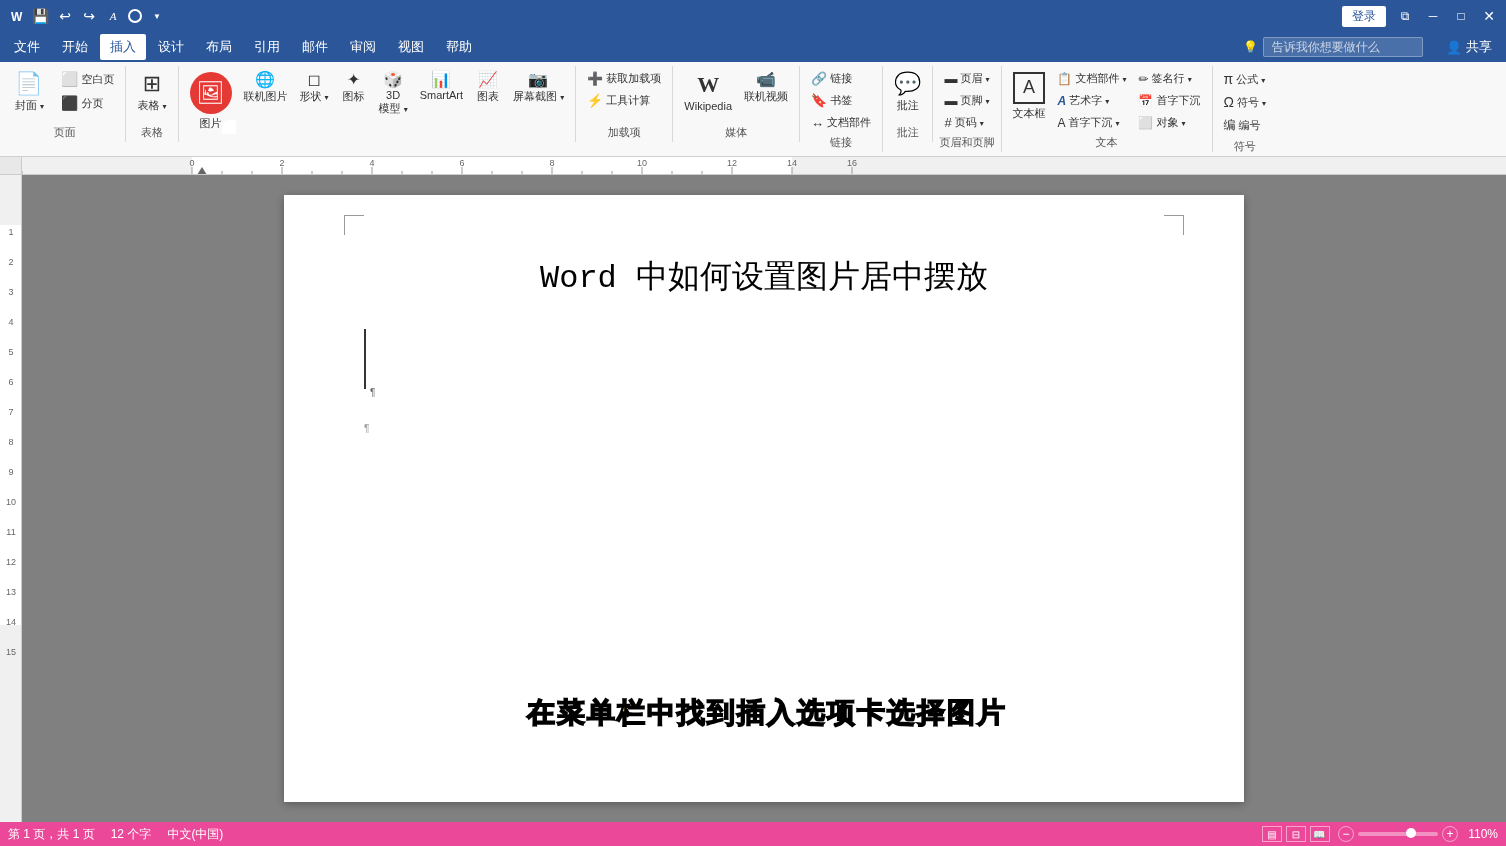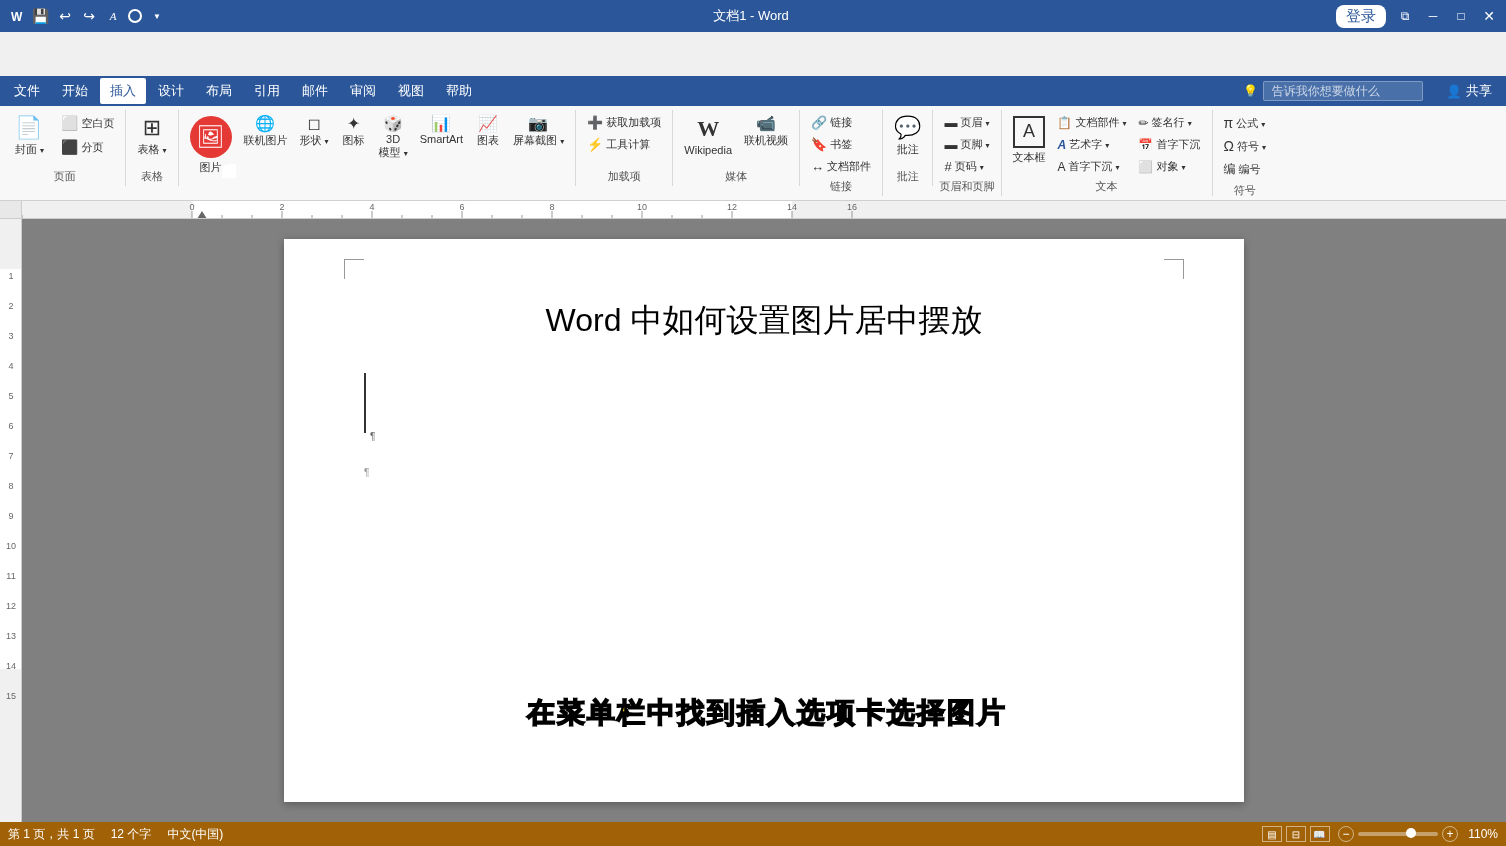--- a/index.html
+++ b/index.html
@@ -17,34 +17,33 @@
     }
     #title-bar .left-icons { display: flex; align-items: center; gap: 6px; }
     #title-bar .title-text { font-size: 13px; color: white; flex: 1; text-align: center; }
     #title-bar .right-icons { display: flex; align-items: center; gap: 10px; }
     .title-icon { width: 18px; height: 18px; display: flex; align-items: center; justify-content: center; cursor: pointer; font-size: 14px; }
     .login-btn {
       background: white;
       color: #2b579a;
       border: none;
       padding: 2px 10px;
-      font-size: 15px;
+      font-size: 12px;
       cursor: pointer;
-      border-radius: 8px;
+      border-radius: 2px;
     }
 
     
     #menu-bar {
       height: 30px;
       background: #2b579a;
       display: flex;
       align-items: center;
       padding: 0 4px;
       gap: 2px;
-      margin-top: 44px;
     }
     .menu-item {
       padding: 4px 10px;
       font-size: 13px;
       color: white;
       cursor: pointer;
       border-radius: 2px;
     }
     .menu-item.active { background: white; color: #2b579a; }
 
@@ -179,30 +178,30 @@
     #document {
       background: white;
       width: 960px;
       min-height: 540px;
       box-shadow: 0 2px 8px rgba(0,0,0,0.3);
       padding: 60px 80px 60px 80px;
       position: relative;
     }
     .doc-title {
       font-size: 32px;
-      font-family: Liberation Sans, sans-serif;
+      font-family: Liberation Mono, monospace;
       text-align: center;
       margin-bottom: 30px;
       font-weight: normal;
     }
 
     
     #status-bar {
       height: 24px;
-      background: #a16207;
+      background: #ec4899;
       display: flex;
       align-items: center;
       padding: 0 8px;
       color: white;
       font-size: 12px;
       justify-content: space-between;
     }
     .status-left { display: flex; gap: 16px; }
     .status-right { display: flex; align-items: center; gap: 8px; }
 
@@ -298,21 +297,20 @@
       </div>
       <div class="title-icon">💾</div>
       <div class="title-icon">↩</div>
       <div class="title-icon">↪</div>
       <div class="title-icon">
         <span style="font-size:11px;font-family:serif;font-style:italic;color:white;">A</span>
       </div>
       <div class="title-icon" style="width:14px;height:14px;border:2px solid white;border-radius:50%;"></div>
       <div class="title-icon" style="font-size:8px;">▼</div>
     </div>
-    <div class="title-text">文档1 - Word</div>
     <div class="right-icons">
       <button class="login-btn">登录</button>
       <div class="title-icon" style="font-size:12px;">⧉</div>
       <div class="title-icon" style="font-size:12px;">─</div>
       <div class="title-icon" style="font-size:12px;">□</div>
       <div class="title-icon" style="font-size:14px;">✕</div>
     </div>
   </div>
 
   <div id="menu-bar">

